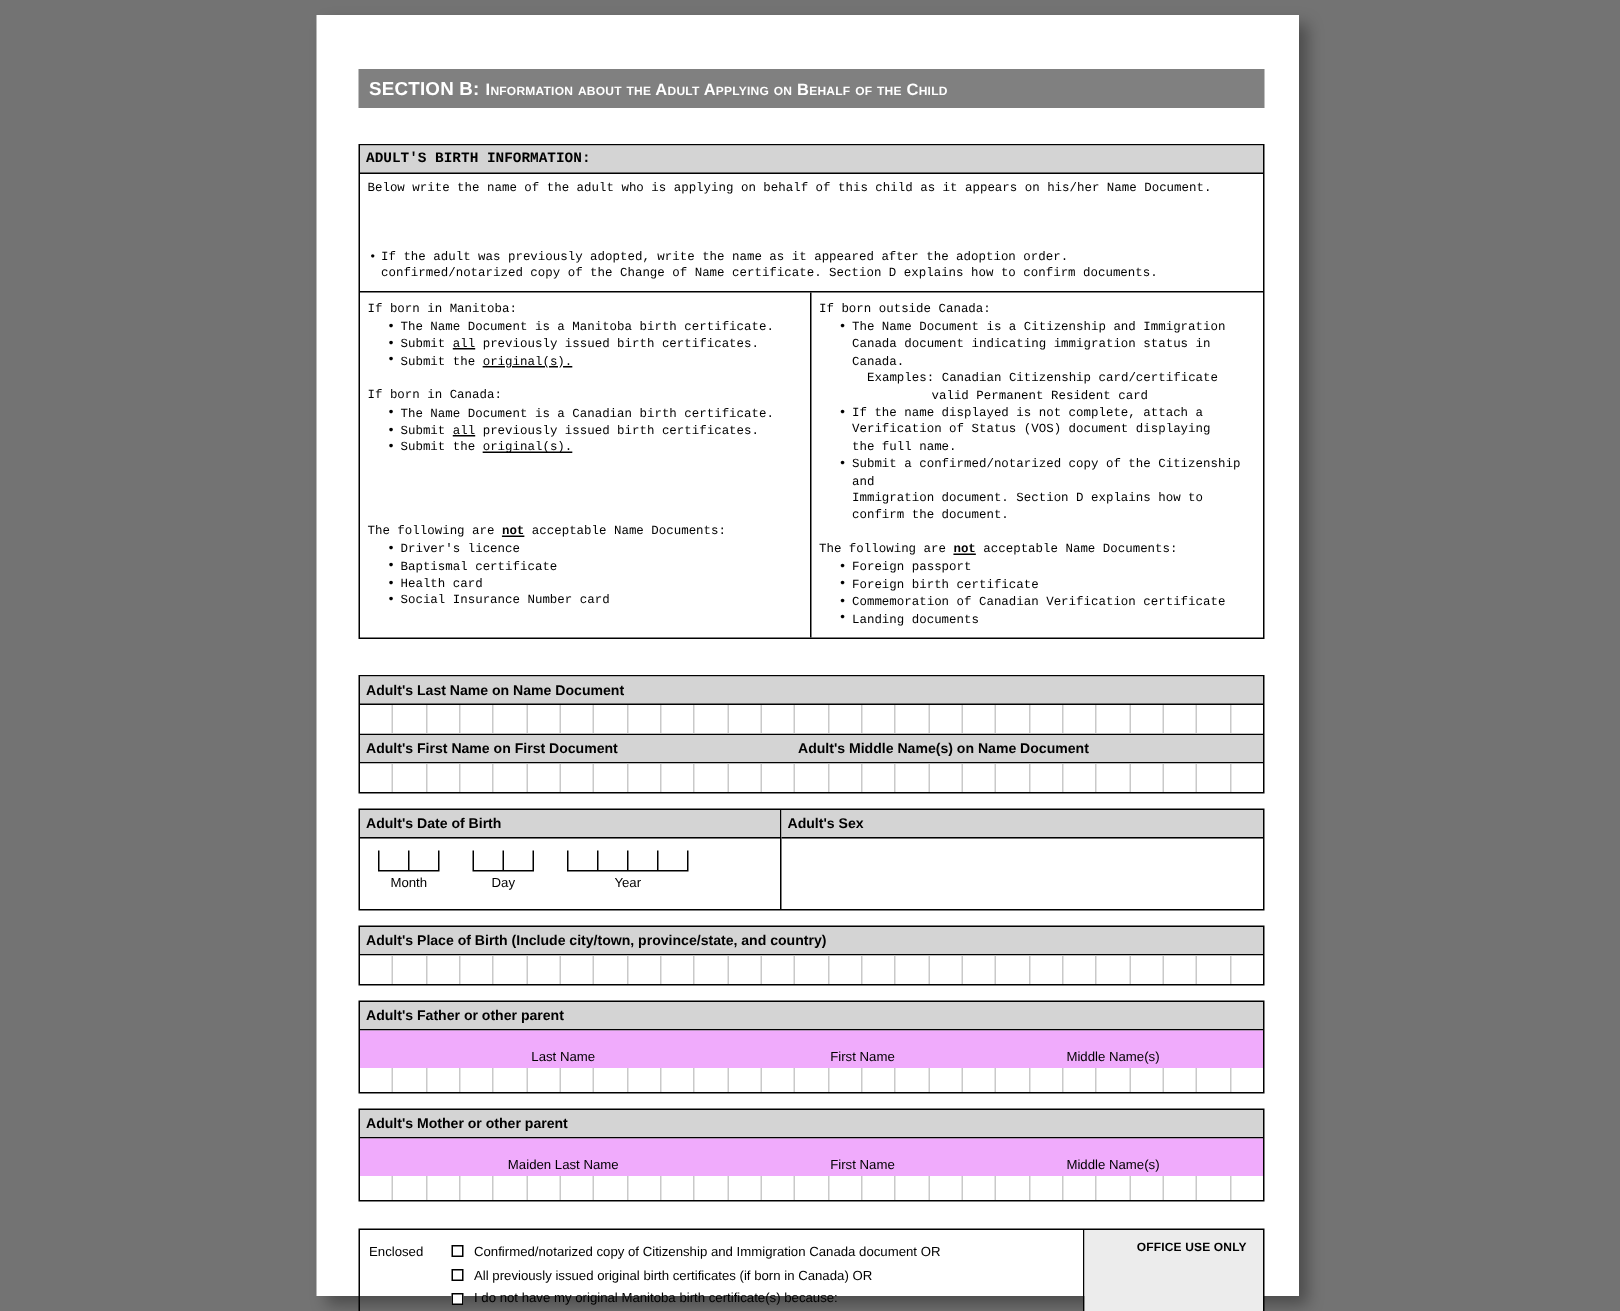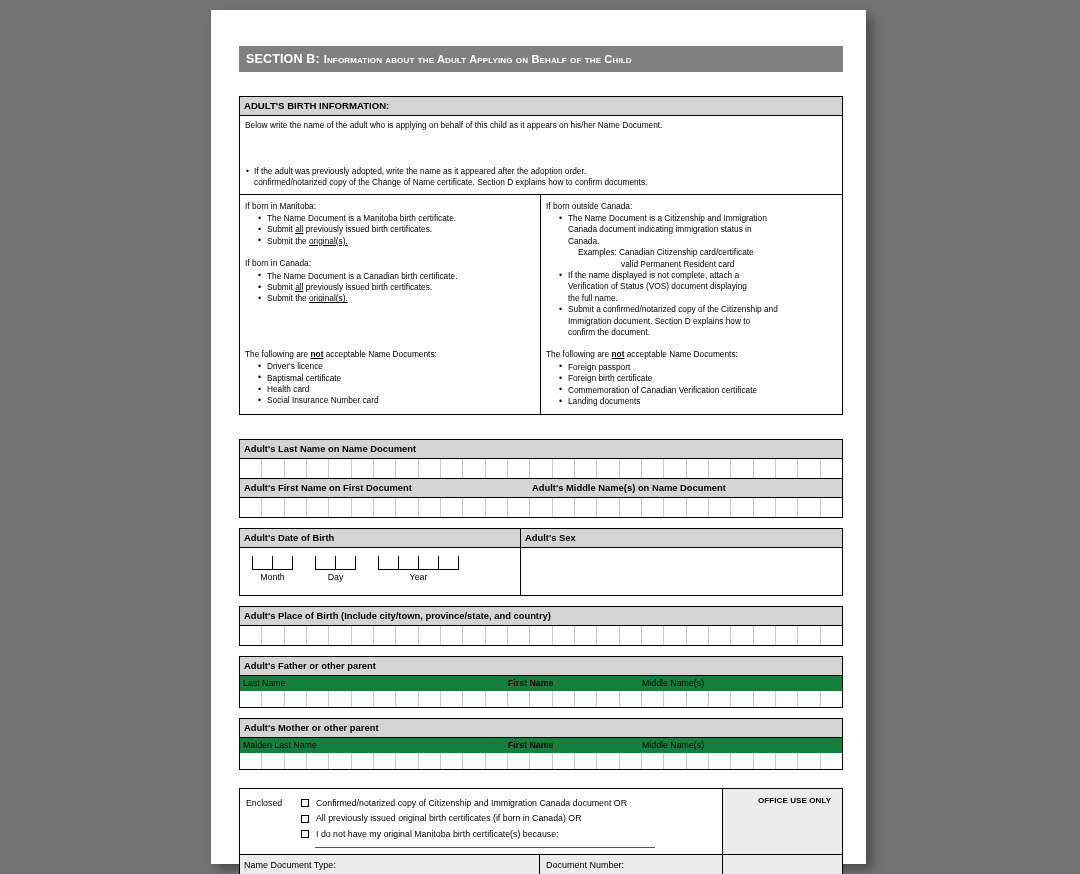--- a/index.html
+++ b/index.html
@@ -51,20 +51,21 @@
   }
 
   
   .gap-24 { height: 24px; }
   .gap-18 { height: 18px; }
   .gap-10 { height: 10px; }
 
   .box {
     border: 1.2px solid #000;
     box-sizing: border-box;
+    font-family: Liberation Mono, monospace;
   }
   .hdr-bar {
     background: #d4d4d4;
     border-bottom: 1.2px solid #000;
     font-size: 9.6px;
     font-weight: bold;
     padding: 3px 4px 3px 4px;
     line-height: 12px;
     color: #000;
   }
@@ -157,32 +158,33 @@
   .comb .cells > i {
     display: block;
     border-right: 1px solid #c9c9c9;
     height: 100%;
     flex: 1 1 auto;
   }
   .comb .cells > i:last-child { border-right: none; }
 
   
   .prow {
-    background: #15803d;
+    background: #f0abfc;
     font-size: 8.8px;
-    padding: 2px 0 0 0;
+    padding: 12px 0 0 0;
+    text-align: center;
   }
   .prow .lbls {
     display: flex;
     padding-left: 3px;
     line-height: 11px;
     padding-bottom: 2px;
   }
   .prow .lbls .l1 { width: 265px; }
-  .prow .lbls .l2 { width: 134px; font-weight: bold; }
+  .prow .lbls .l2 { width: 134px; }
   .prow .lbls .l3 { flex: 1; }
 
   
   .dob-wrap { display: flex; }
   .dob-left {
     width: 281px;
     box-sizing: border-box;
     border-right: 1.2px solid #000;
   }
   .dob-right {

